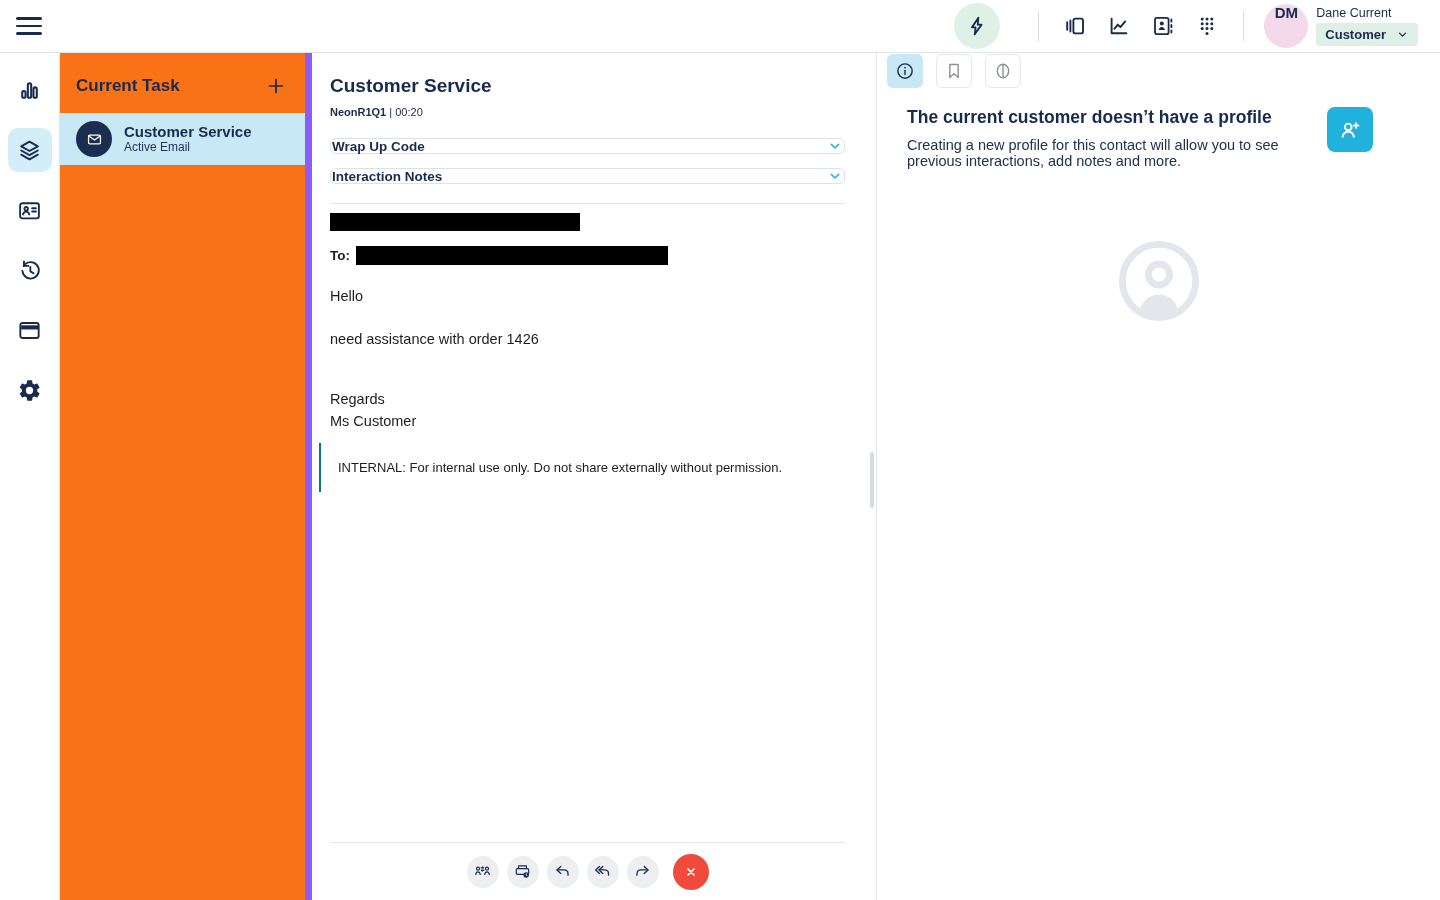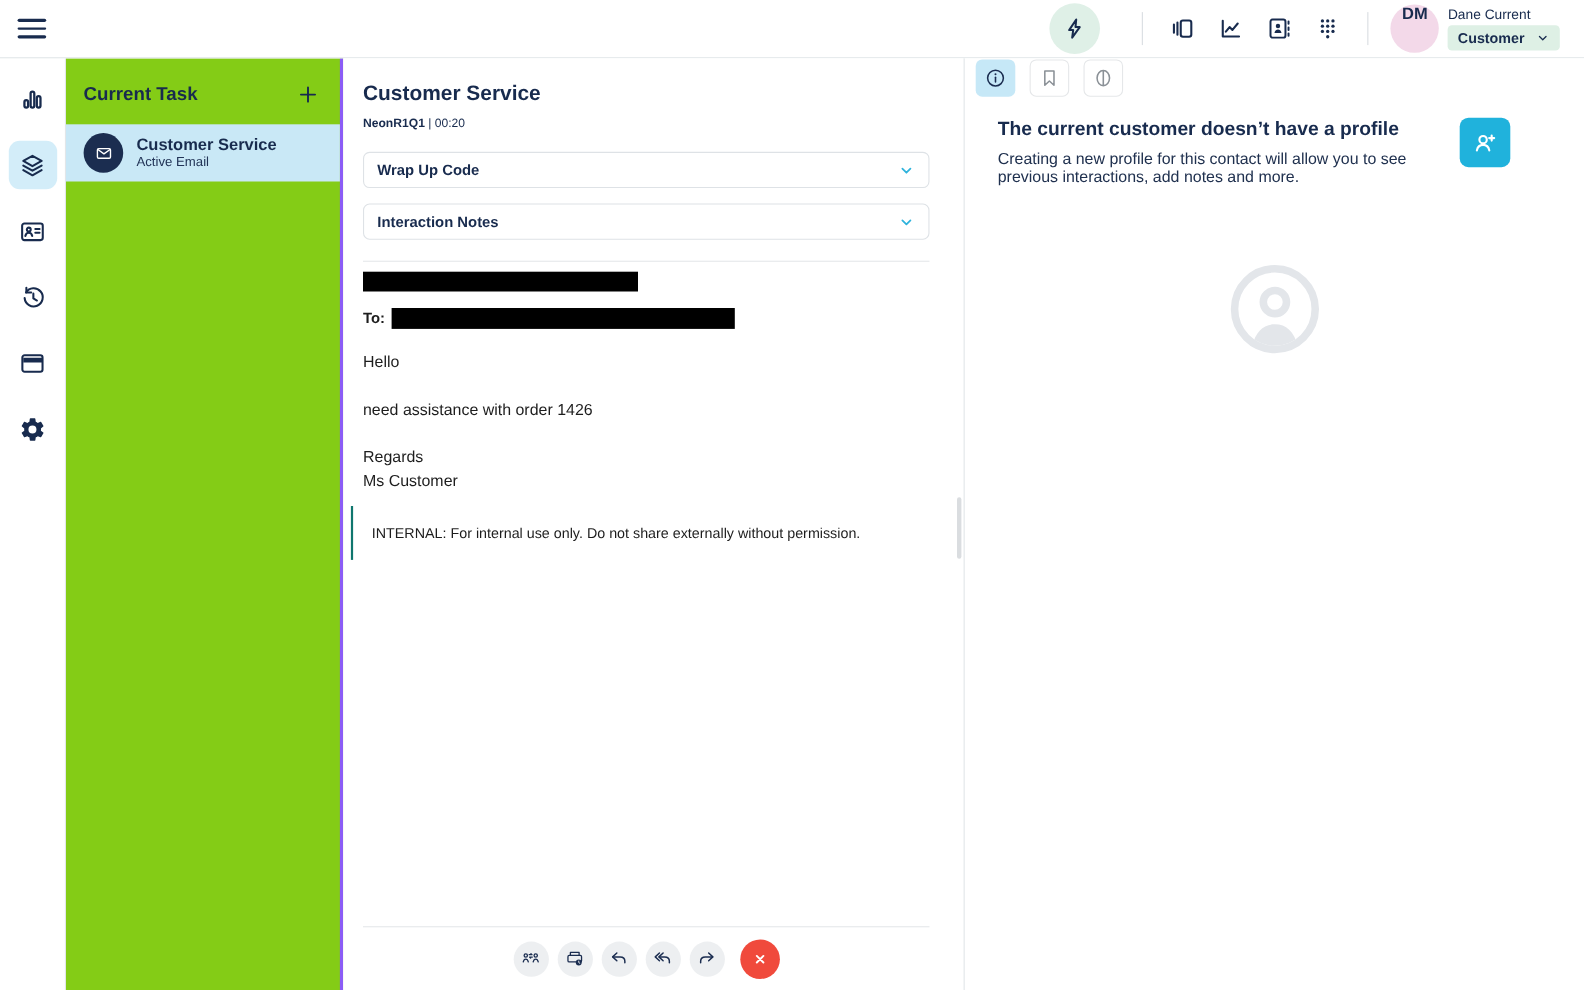--- a/index.html
+++ b/index.html
@@ -31,51 +31,51 @@
 
   
   .rail { width:60px; border-right:1px solid #e2e6e9; display:flex; flex-direction:column;
     align-items:center; padding-top:15px; gap:16px; background:#fff; }
   .rail-item { width:44px; height:44px; border-radius:10px; display:flex; align-items:center;
     justify-content:center; color:#182b4e; cursor:pointer; }
   .rail-item.active { background:#d3edf9; }
   .rail-item svg { width:25px; height:25px; }
 
   
-  .tasks { width:252px; border-right:3px solid #8b5cf6; background:#84cc16; }
+  .tasks { width:252px; border-right:7px solid #8b5cf6; background:#f97316; }
   .tasks-header { display:flex; align-items:center; justify-content:space-between; padding:20px 16px 14px 16px; }
   .tasks-title { font-size:17px; font-weight:bold; color:#182b4e; }
   .plus-btn { width:26px; height:26px; color:#182b4e; cursor:pointer; display:flex; align-items:center; justify-content:center; }
   .task-item { display:flex; align-items:center; gap:12px; background:#c9e8f6; padding:8px 16px; height:52px; cursor:pointer; }
   .task-avatar { width:36px; height:36px; border-radius:50%; background:#1b2d50; display:flex;
     align-items:center; justify-content:center; flex:none; }
   .task-item-title { font-size:15px; font-weight:bold; color:#182b4e; line-height:17px; }
   .task-item-sub { font-size:12px; color:#223457; line-height:15px; }
 
   
   .center { width:564px; display:flex; flex-direction:column; position:relative; background:#fff; }
   .cp-scroll { flex:1; padding:22px 31px 0 18px; overflow:hidden; }
   .cp-title { font-size:19px; font-weight:bold; color:#182b4e; }
   .cp-sub { margin-top:9px; font-size:11px; color:#182b4e; }
   .cp-sub b { font-weight:bold; }
-  .select { margin-top:14px; height:33px; border:1px solid #dee2e6; border-radius:6px; background:#fff;
-    display:flex; align-items:center; justify-content:space-between; padding:0 12px; cursor:pointer; }
+  .select { margin-top:14px; height:16px; border:1px solid #dee2e6; border-radius:6px; background:#fff;
+    display:flex; align-items:center; justify-content:space-between; padding:0 1px; cursor:pointer; }
   .select .lbl { font-size:13.5px; font-weight:bold; color:#182b4e; }
   .select .chev { color:#2fb3dc; width:16px; height:16px; }
   .select.first { margin-top:20px; }
   .email-divider { margin-top:19px; border-top:1px solid #e5e8ea; }
   .redacted { background:#000; height:18px; }
   .red-subject { width:250px; margin-top:9px; }
   .to-row { margin-top:15px; display:flex; align-items:center; gap:6px; }
   .to-label { font-size:13.5px; font-weight:bold; color:#1d1d1d; }
   .red-to { width:312px; height:19px; }
   .email-body { font-size:14.5px; color:#1d1d1d; }
   .email-body .p1 { margin-top:23px; }
   .email-body .p2 { margin-top:27px; }
-  .email-body .p3 { margin-top:27px; }
+  .email-body .p3 { margin-top:44px; }
   .email-body .p4 { margin-top:6px; }
   .internal-quote { margin-top:14px; margin-left:-11px; border-left:2px solid #0f766e;
     padding:17px 0 17px 17px; font-size:13px; color:#1d1d1d; }
   .cp-toolbar { border-top:1px solid #e5e8ea; height:58px; margin:0 31px 0 18px;
     display:flex; align-items:center; justify-content:center; gap:8px; }
   .tool-circle { width:32px; height:32px; border-radius:50%; background:#edeff1; color:#1b2d50;
     display:flex; align-items:center; justify-content:center; cursor:pointer; }
   .tool-circle svg { width:19px; height:19px; }
   .end-btn { width:36px; height:36px; border-radius:50%; background:#f04a3c; margin-left:6px;
     display:flex; align-items:center; justify-content:center; cursor:pointer; }

